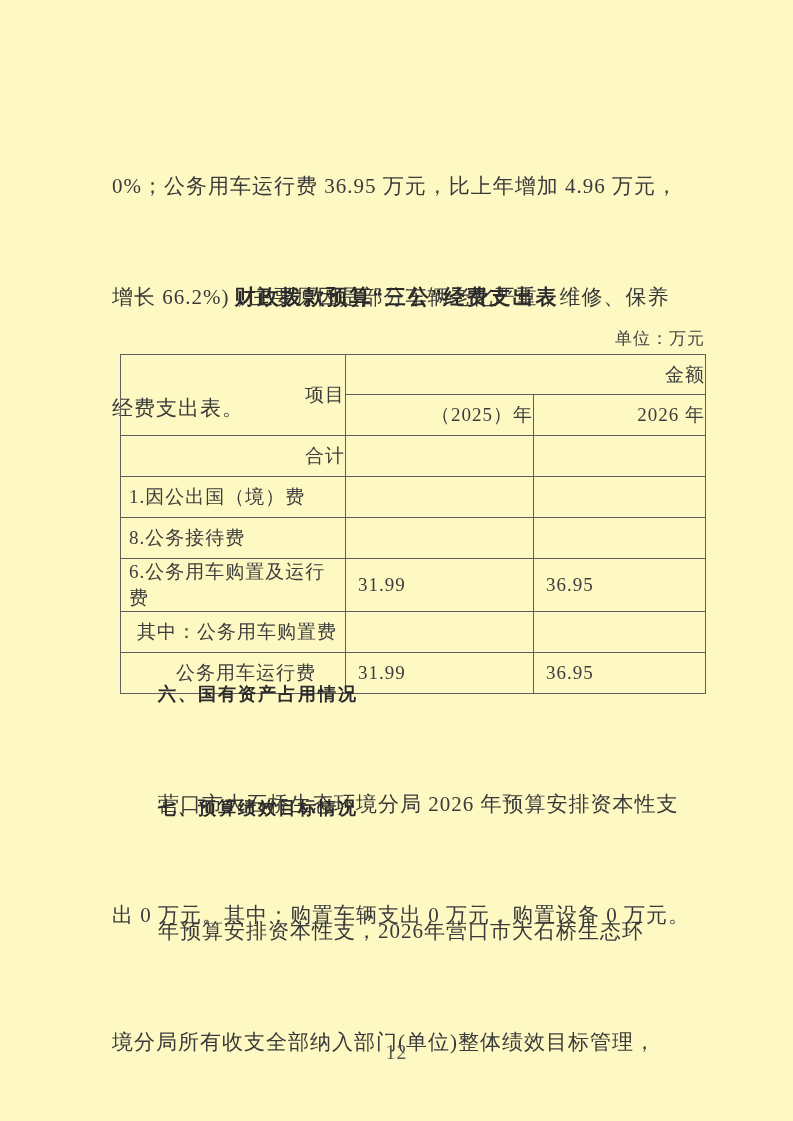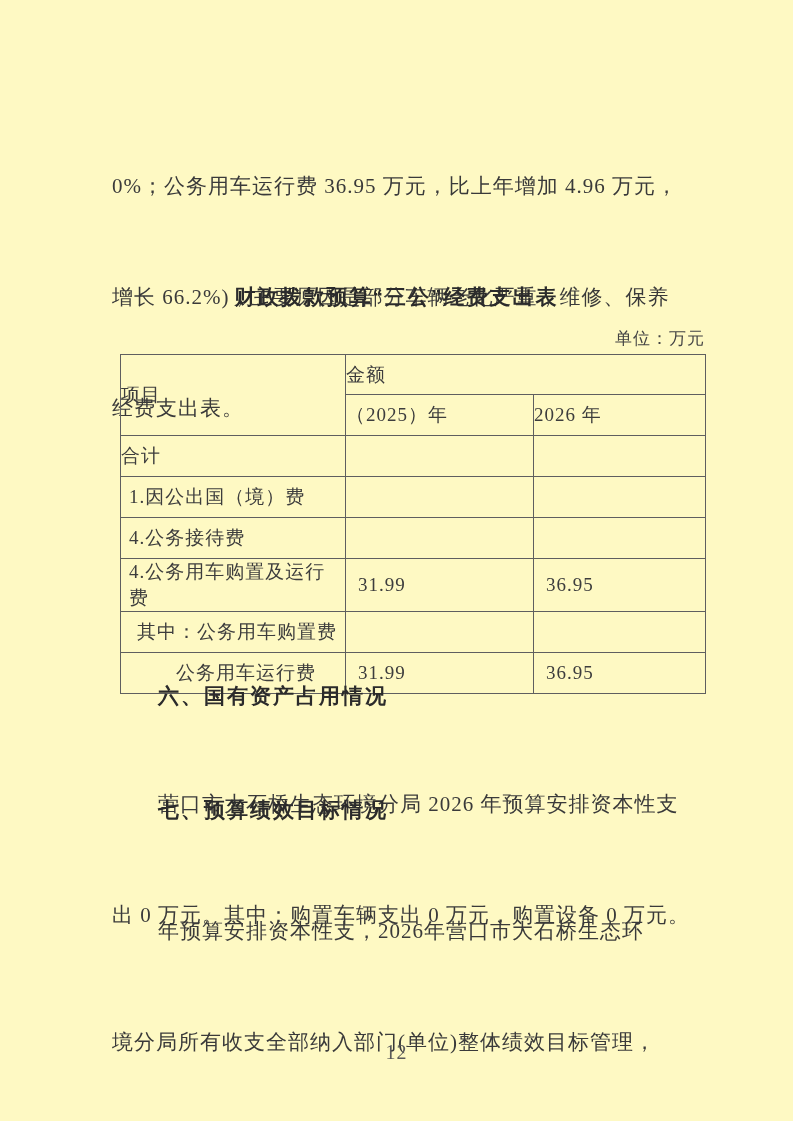--- a/index.html
+++ b/index.html
@@ -56,31 +56,31 @@
     color: #3d3d3d;
   }
   table.expense td {
     border: 1px solid #5f5f5f;
     height: 40px;
     padding: 0 0 0 8px;
     vertical-align: middle;
     letter-spacing: 1px;
     overflow: hidden;
   }
-  table.expense td.center { text-align: left; padding: 0; }
+  table.expense td.center { text-align: right; padding: 0; }
   table.expense td.val { padding-left: 12px; }
   table.expense td.indent1 { padding-left: 16px; }
   table.expense td.indent2 { padding-left: 55px; }
   table.expense tr.hrow td { height: 39px; }
   .section-heading {
     position: absolute;
     left: 158px;
     font-family: "Liberation Sans", "DejaVu Sans", sans-serif;
     font-weight: 700;
-    font-size: 21px;
+    font-size: 18px;
     letter-spacing: 2px;
     color: #2b2b2b;
   }
   .sec-par {
     position: absolute;
     left: 112px;
     width: 610px;
   }
   .line-indent { padding-left: 46px; }
   .page-number {
@@ -128,26 +128,26 @@
         <td class="center">合计</td>
         <td class="val"></td>
         <td class="val"></td>
       </tr>
       <tr>
         <td>1.因公出国（境）费</td>
         <td class="val"></td>
         <td class="val"></td>
       </tr>
       <tr>
-        <td>4.公务接待费</td>
+        <td>8.公务接待费</td>
         <td class="val"></td>
         <td class="val"></td>
       </tr>
       <tr>
-        <td>4.公务用车购置及运行费</td>
+        <td>6.公务用车购置及运行费</td>
         <td class="val">31.99</td>
         <td class="val">36.95</td>
       </tr>
       <tr>
         <td class="indent1">其中：公务用车购置费</td>
         <td class="val"></td>
         <td class="val"></td>
       </tr>
       <tr>
         <td class="indent2">公务用车运行费</td>

